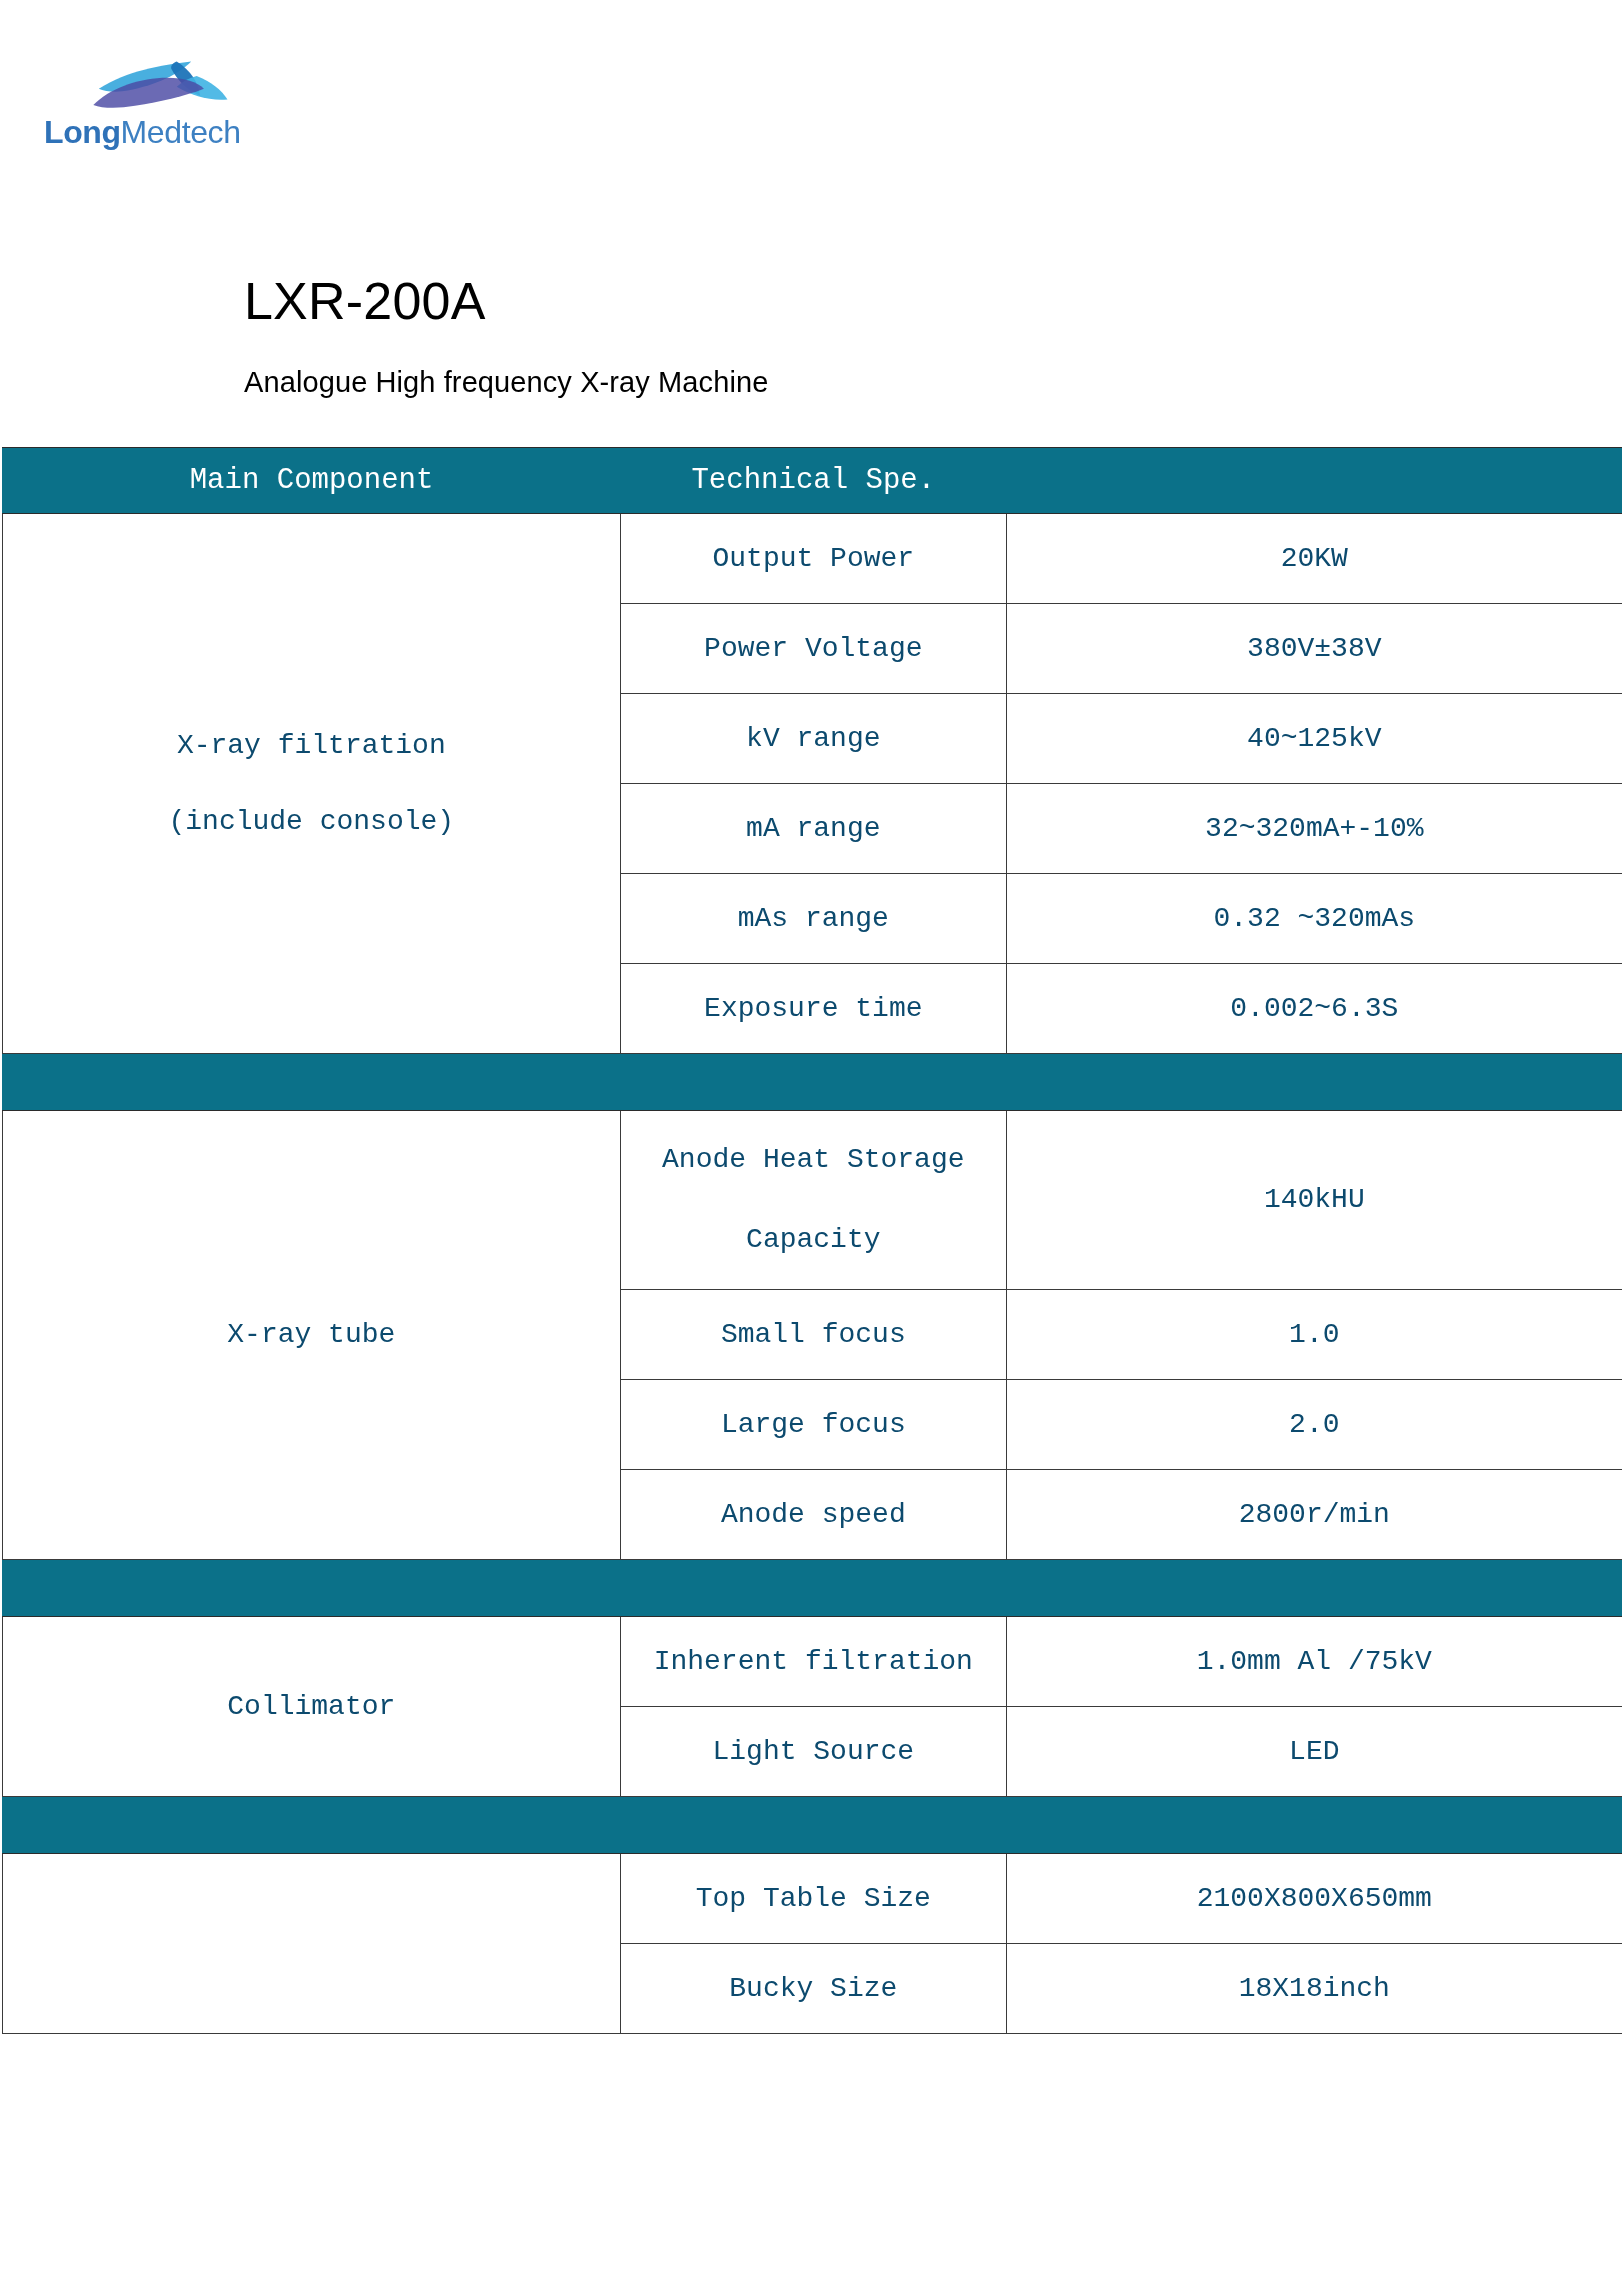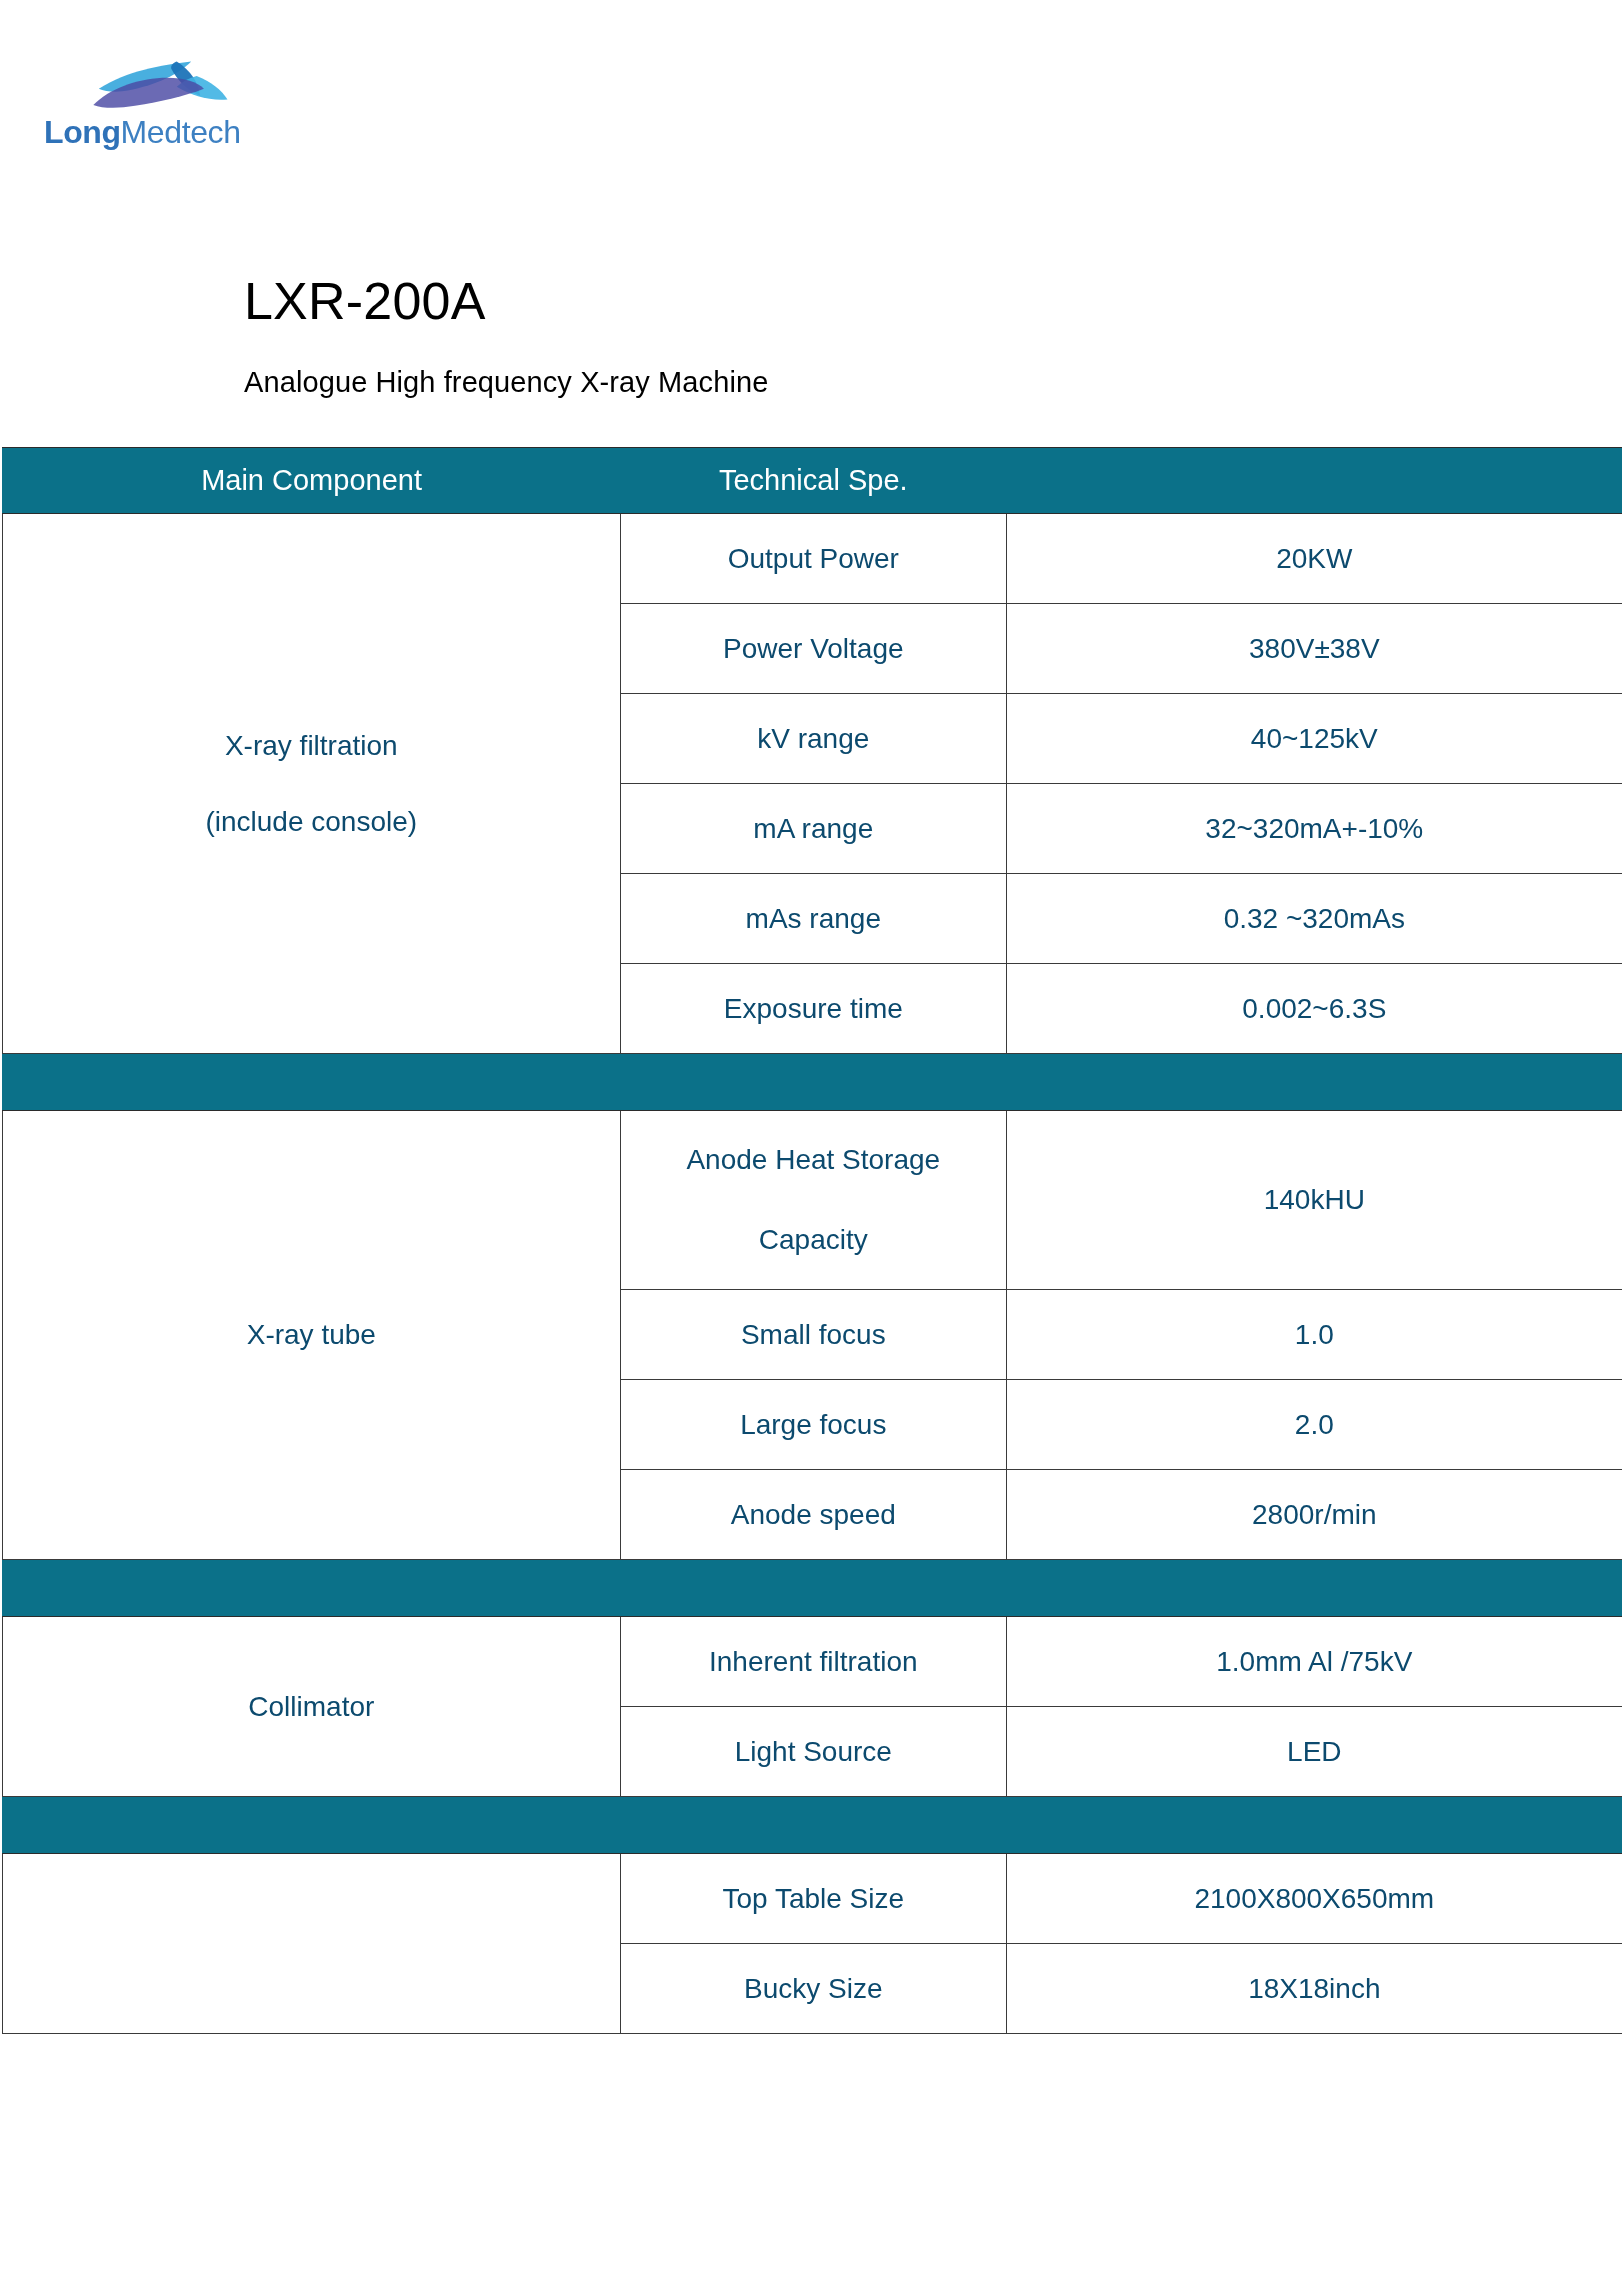--- a/index.html
+++ b/index.html
@@ -71,20 +71,21 @@
     white-space: nowrap;
     text-align: center;
   }
 
   
   .spec-table-wrap {
     position: absolute;
     left: 1.8px;
     top: 447px;
     width: 1621px;
+    font-family: Liberation Mono, monospace;
   }
   table.spec-table {
     border-collapse: collapse;
     width: 1621px;
     table-layout: fixed;
   }
   table.spec-table td {
     border: 0.9px solid #3a3a3a;
     padding: 0;
     vertical-align: middle;

